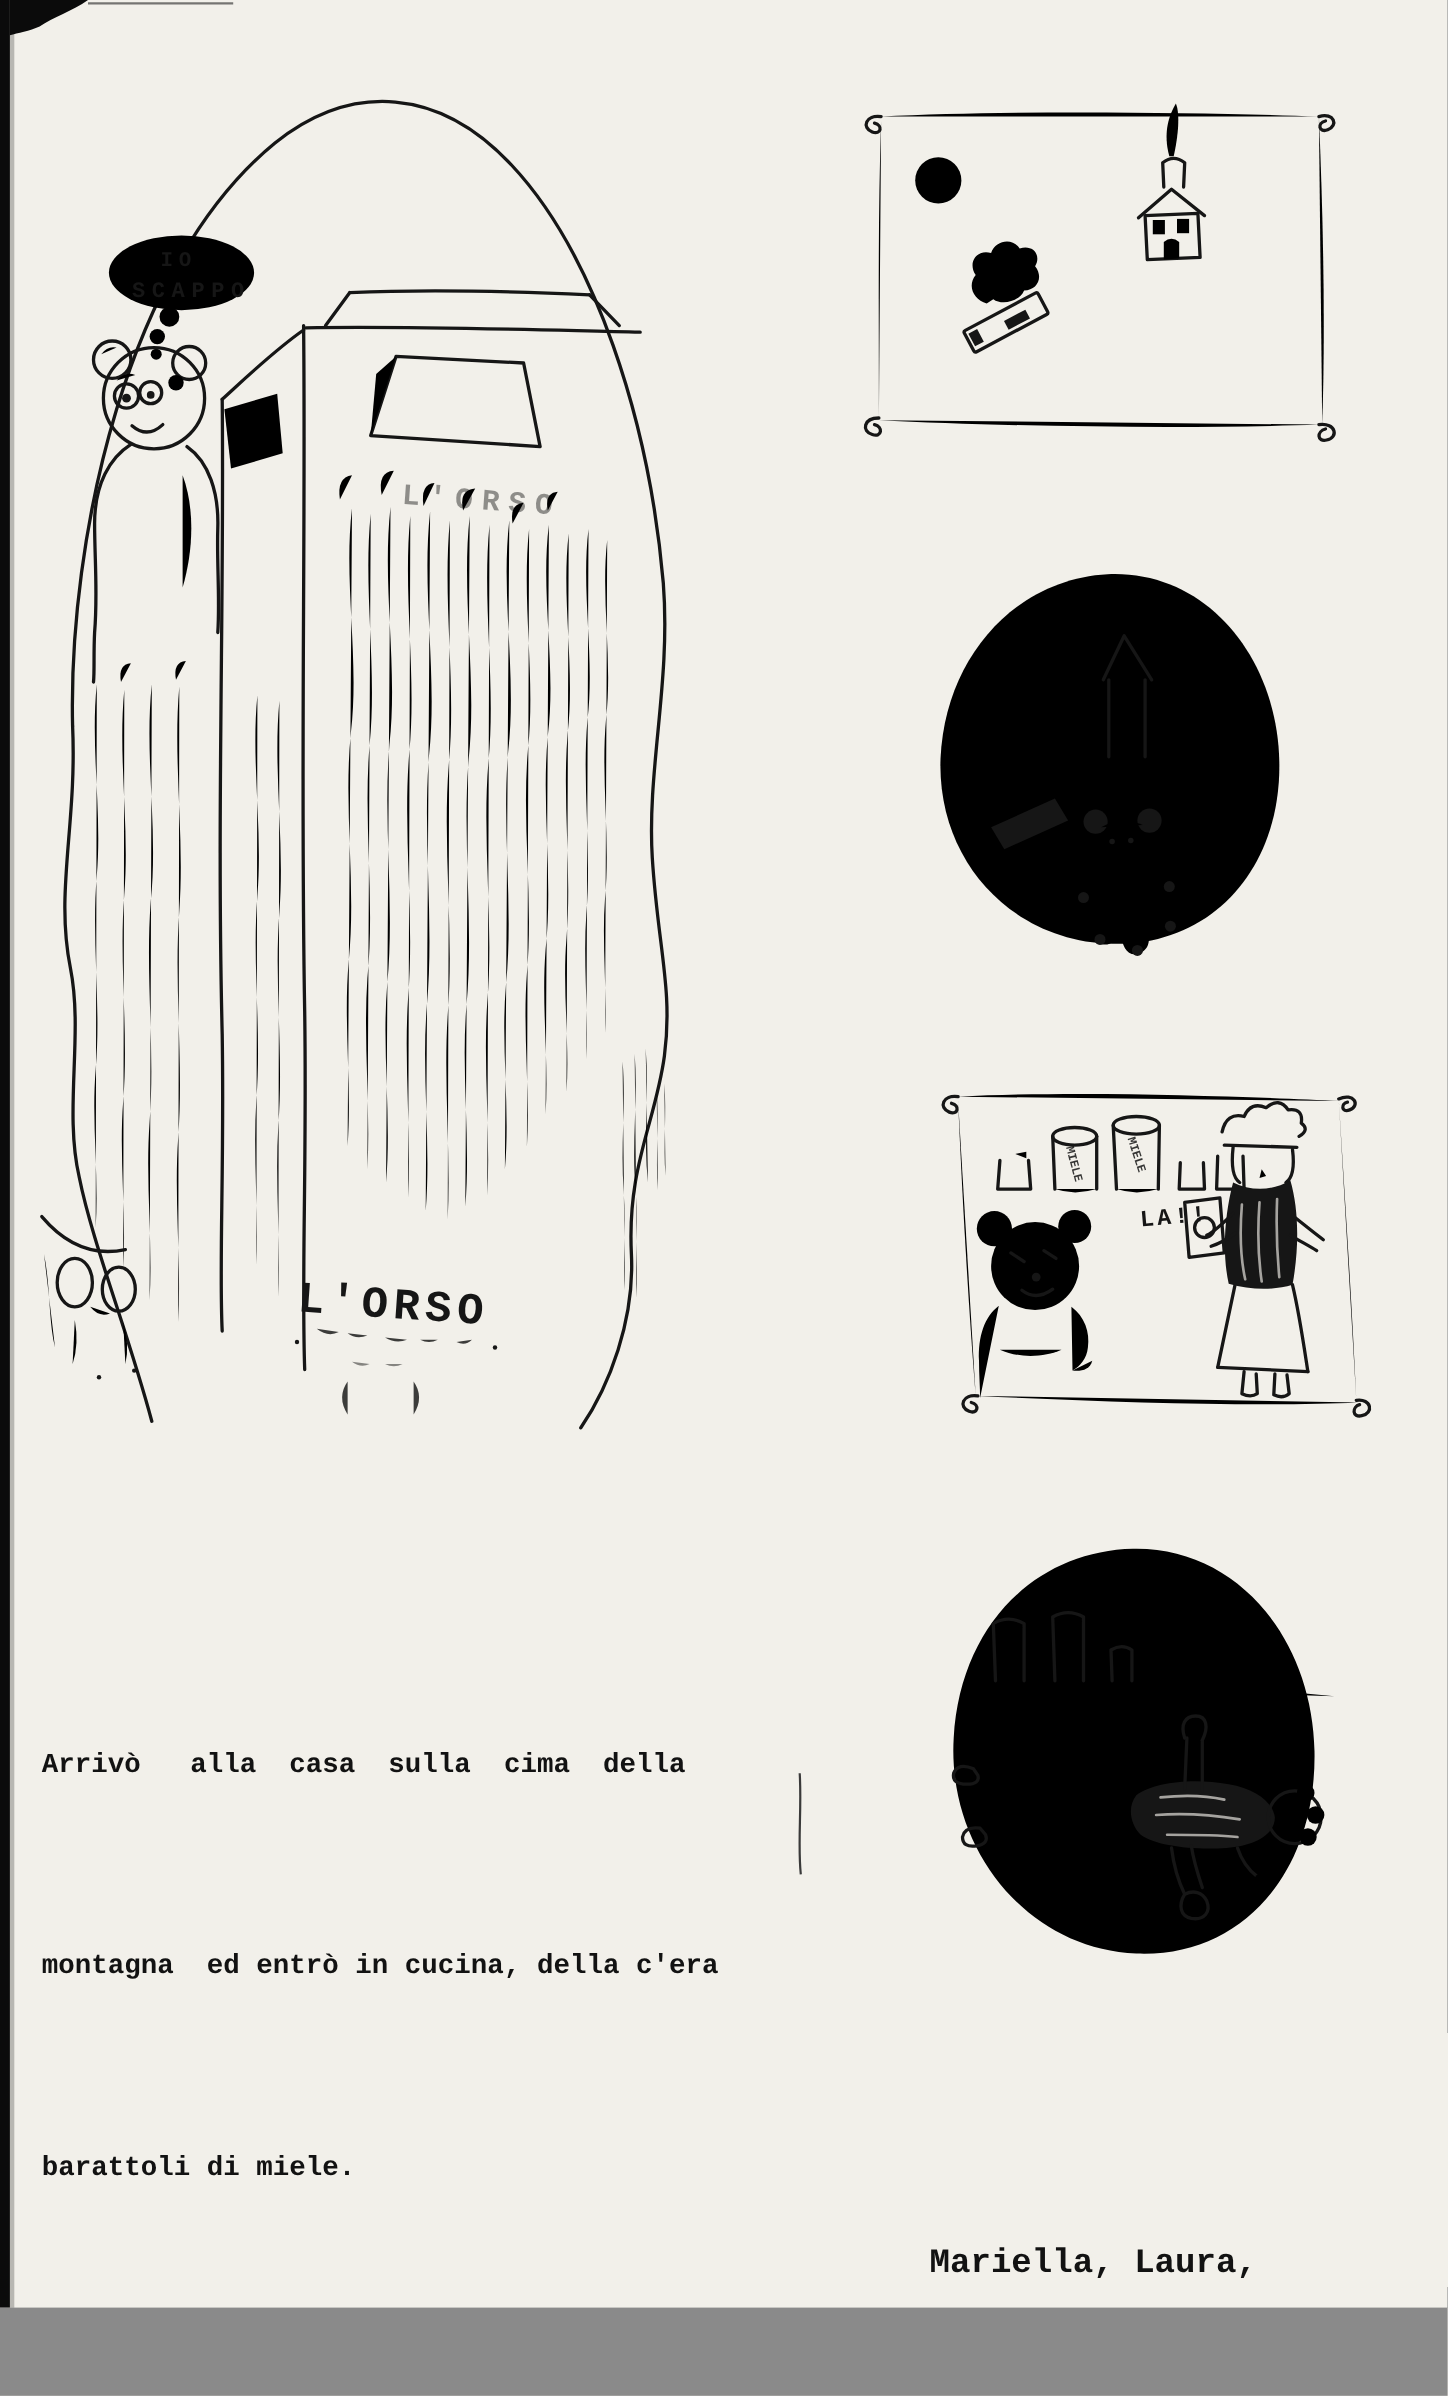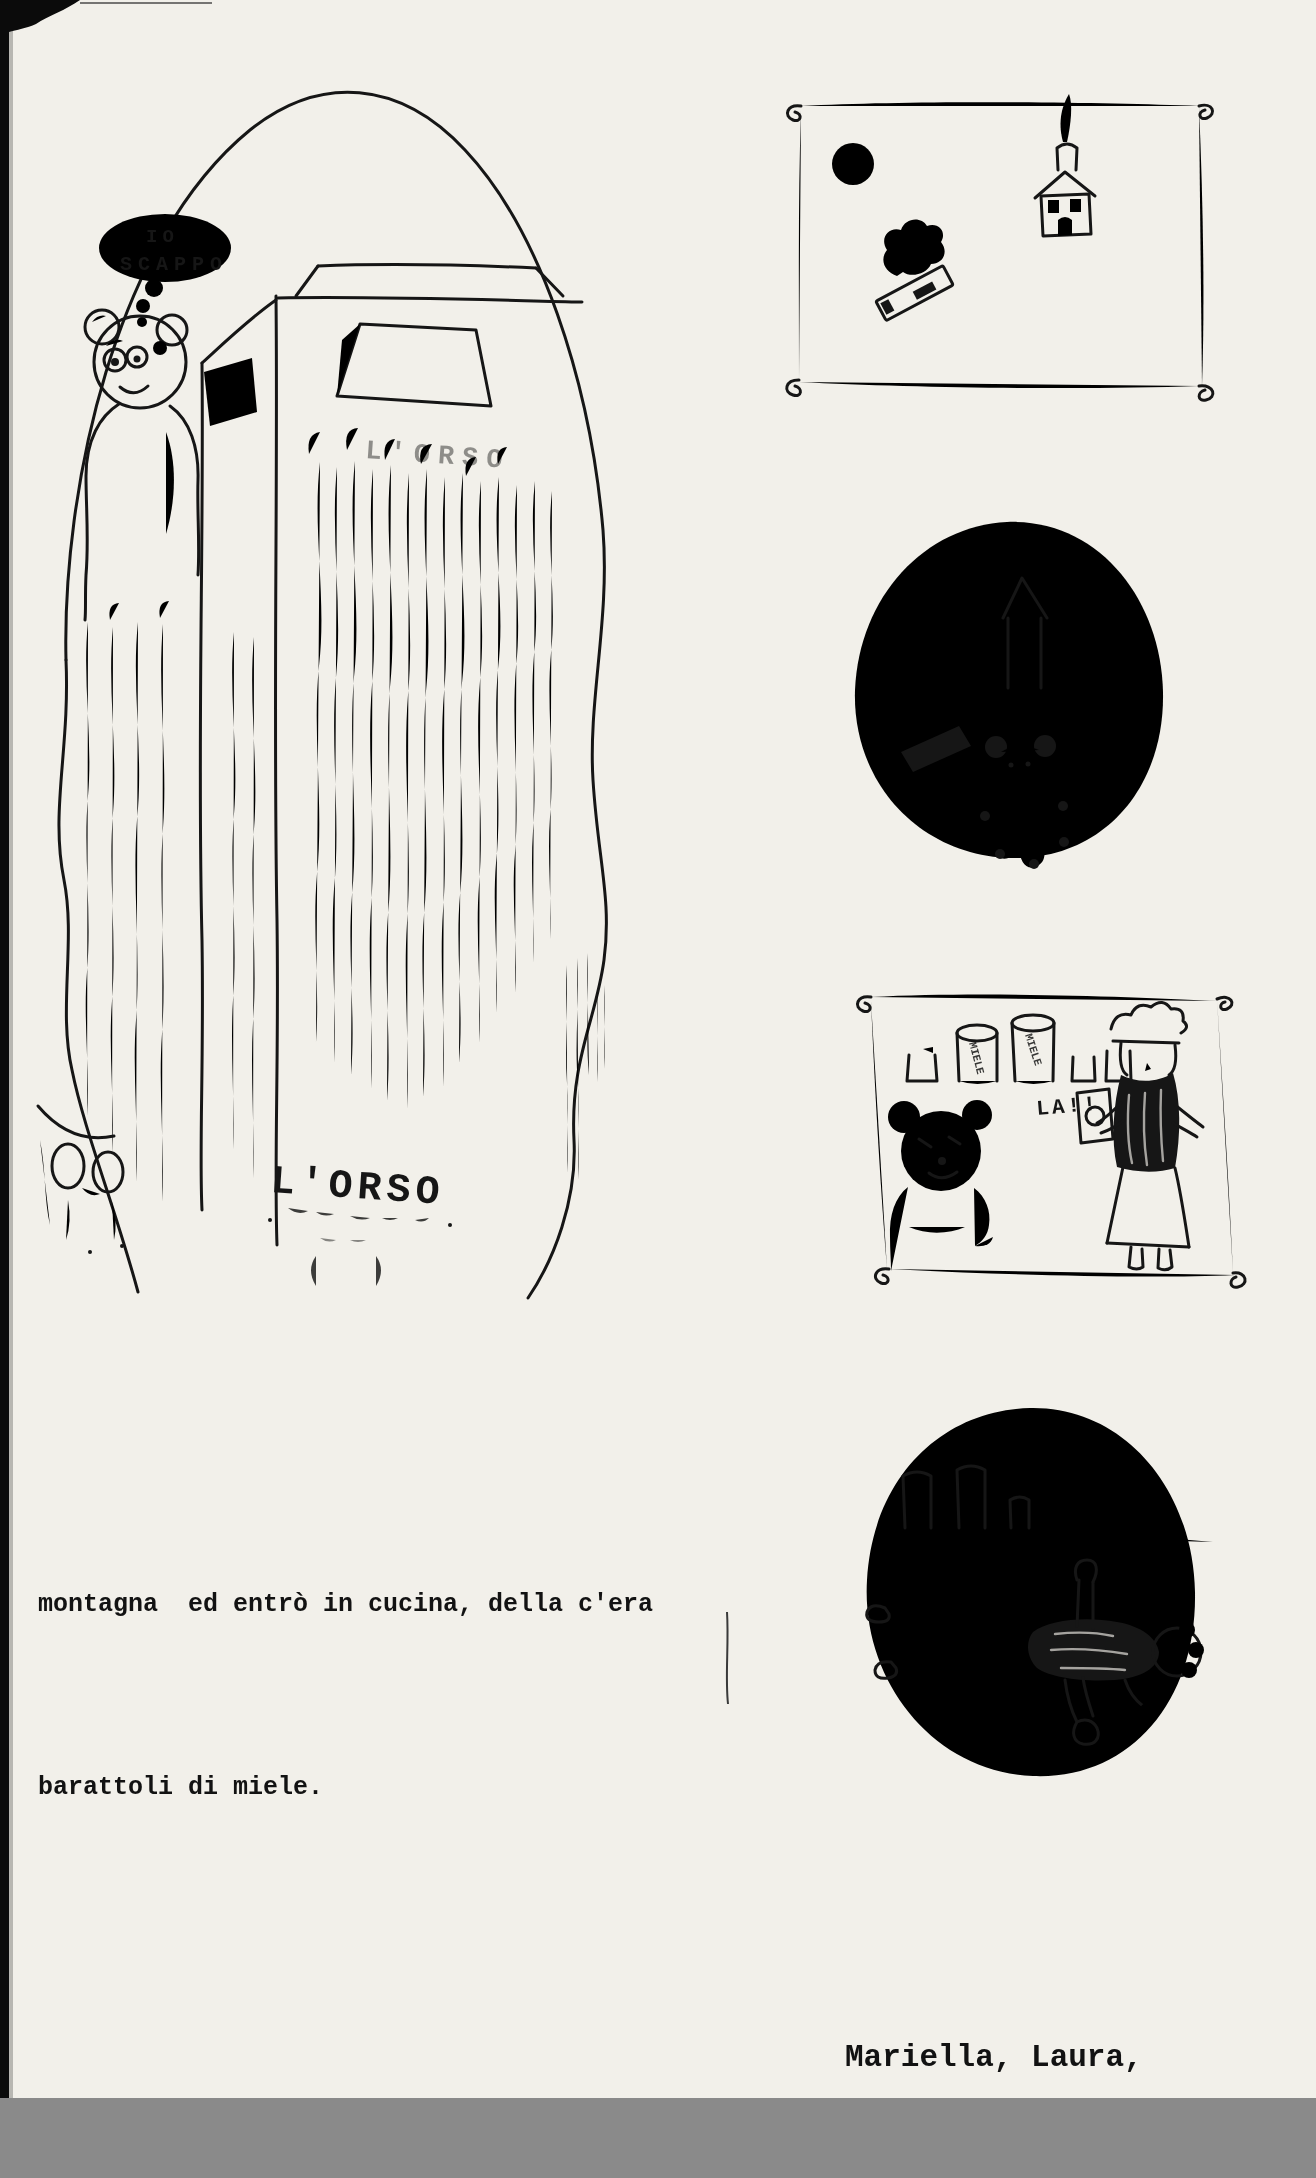--- a/index.html
+++ b/index.html
@@ -442,20 +442,21 @@
         <path class="s2" d="M266 182 l4 -8"></path>
       <path class="s" d="M240 300 C242 316 246 330 252 342"></path>
       <path class="s" d="M258 298 C260 312 264 324 268 336"></path>
       <path class="s" d="M252 342 C246 352 248 362 258 364 C270 366 276 358 272 348 C268 340 260 338 252 342"></path>
       <path class="s" d="M300 300 C304 312 310 320 318 326"></path>
       <circle class="s2" cx="322" cy="330" r="7"></circle>
     </g>
   </svg>
 
   <div id="story">
+    <div class="line">Arrivò   alla  casa  sulla  cima  della</div>
     <div class="line">montagna  ed entrò in cucina, della c'era</div>
     <div class="line">barattoli di miele.</div>
     
     
     
     
     
     
     
   </div>

